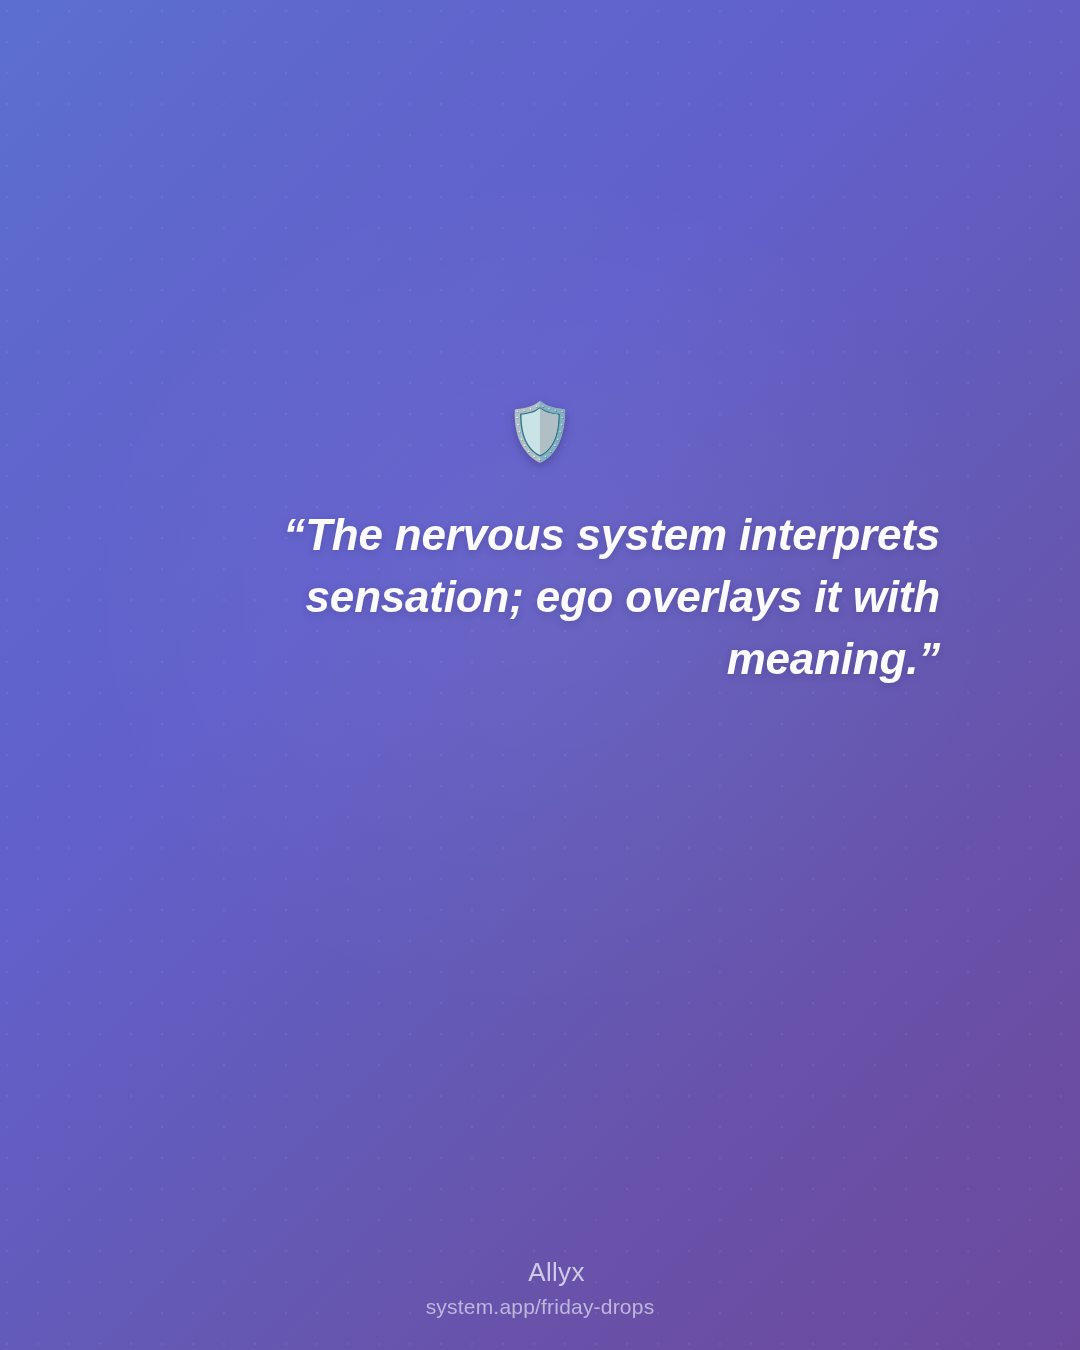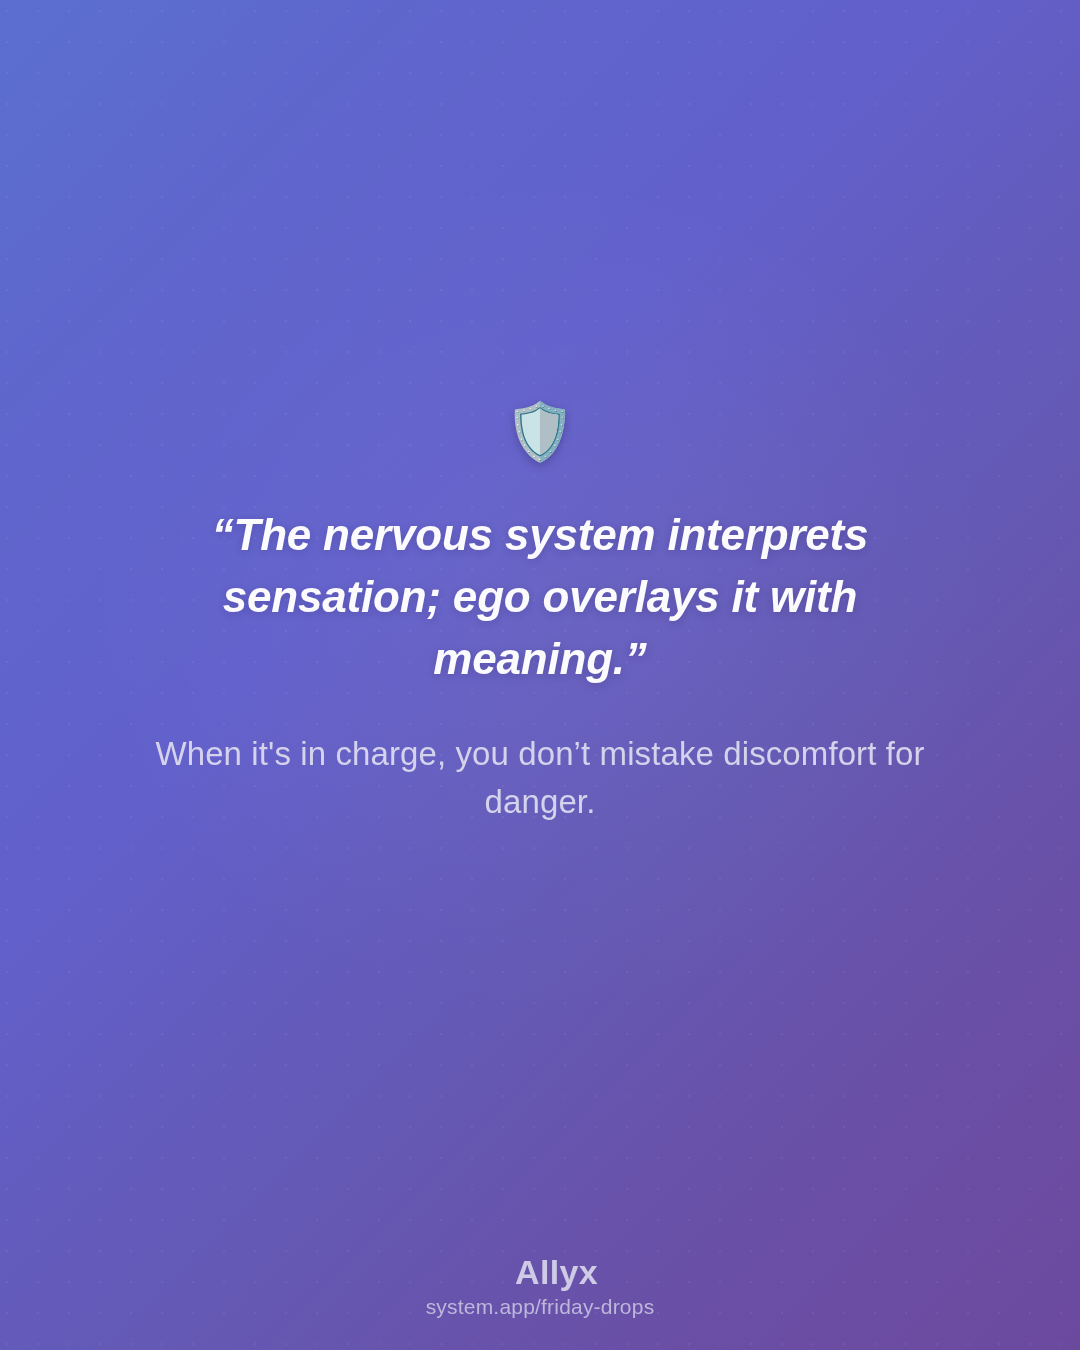--- a/index.html
+++ b/index.html
@@ -87,20 +87,21 @@
   #quote {
     margin-top: 34px;
     font-size: 44px;
     line-height: 62px;
     font-weight: 700;
     font-style: italic;
     letter-spacing: -0.2px;
     color: #fbfbfe;
     text-shadow: 0 2px 8px rgba(32,20,72,0.20);
     max-width: 800px;
+    text-align: right;
   }
 
   #subtitle {
     margin-top: 40px;
     font-size: 33px;
     line-height: 48px;
     font-weight: 400;
     letter-spacing: 0.1px;
     color: #d5d3ec;
     max-width: 850px;
@@ -113,23 +114,23 @@
     right: 0;
     bottom: 30px;
     display: flex;
     flex-direction: column;
     align-items: center;
     text-align: center;
     gap: 5px;
   }
 
   #brand-name {
-    font-size: 34px;
+    font-size: 26px;
     line-height: 32px;
-    font-weight: 700;
+    font-weight: 400;
     letter-spacing: 0.3px;
     color: #cfcbe6;
     margin-left: 33px;
   }
 
   #brand-url {
     font-size: 21px;
     line-height: 27px;
     font-weight: 400;
     letter-spacing: 0.2px;
@@ -144,21 +145,20 @@
   <div id="dot-texture"></div>
   <div id="center-glow"></div>
 
   <div id="content">
 
     <span id="emblem-icon">🛡️</span>
 
 
     <blockquote id="quote">“The nervous system interprets sensation; ego overlays it with meaning.”</blockquote>
 
-    <p id="subtitle">When it's in charge, you don’t mistake discomfort for danger.</p>
 
   </div>
 
   <div id="footer">
     <div id="brand-name">Allyx</div>
     <div id="brand-url">system.app/friday-drops</div>
   </div>
 
 </div>
 

